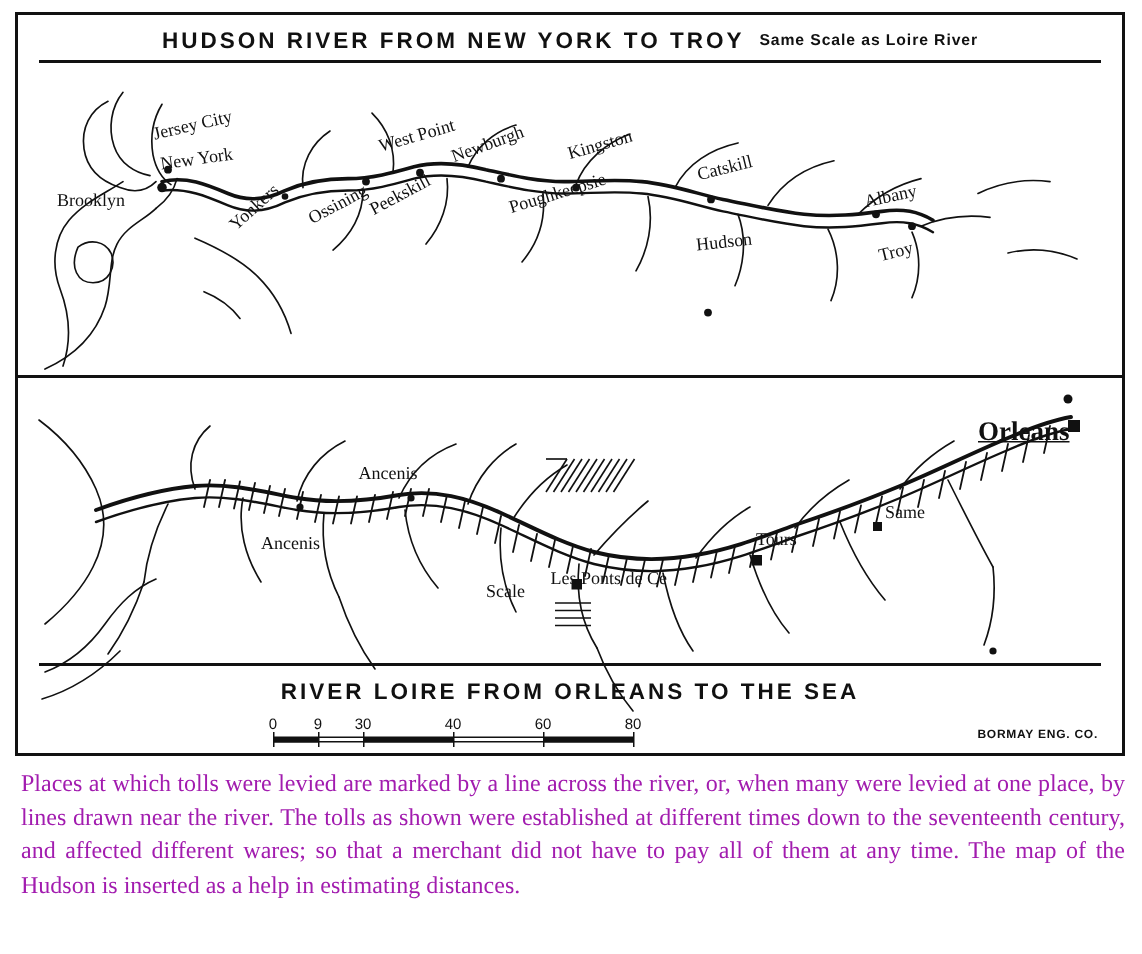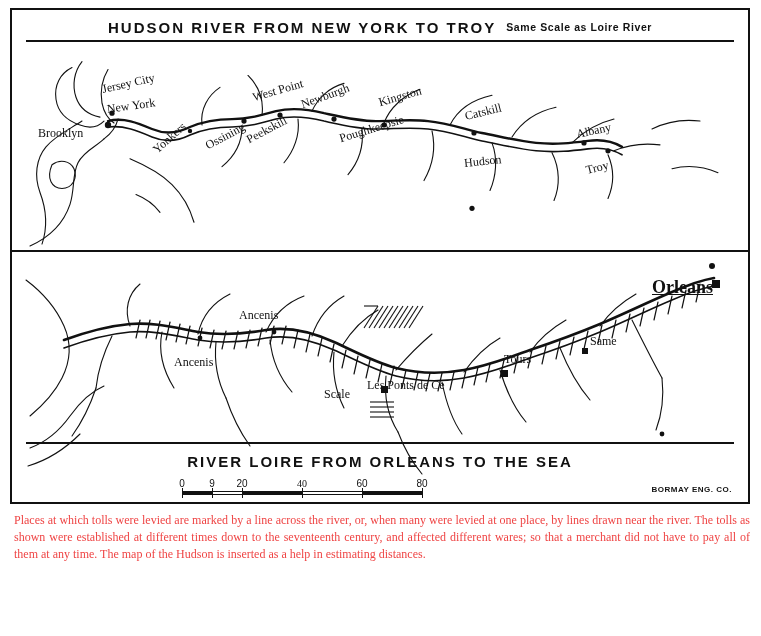--- a/index.html
+++ b/index.html
@@ -181,24 +181,24 @@
     text-decoration: underline;
   }
 
   
   .caption {
     position: absolute;
     left: 14px;
     top: 512px;
     width: 736px;
     font-family: "Liberation Serif", serif;
-    font-size: 12px;
+    font-size: 16px;
     line-height: 1.42;
     text-align: justify;
-    color: #ef4444;
+    color: #a21caf;
   }
   .caption p { margin: 0; text-indent: 0; }
 </style>
 </head>
 <body>
 
 <div id="page">
 
   <div class="figure">
 
@@ -437,22 +437,22 @@
         <div class="seg-dark" style="left:60px; width:60px;"></div>
         <div class="seg-dark" style="left:180px; width:60px;"></div>
         <div class="tick" style="left:0px;"></div>
         <div class="tick" style="left:30px;"></div>
         <div class="tick" style="left:60px;"></div>
         <div class="tick" style="left:120px;"></div>
         <div class="tick" style="left:180px;"></div>
         <div class="tick" style="left:240px;"></div>
         <div class="tlabel" style="left:0px;">0</div>
         <div class="tlabel" style="left:30px;">9</div>
-        <div class="tlabel" style="left:60px;">20</div>
-        <div class="tlabel" style="left:120px;font-family:Liberation Serif, serif;">40</div>
+        <div class="tlabel" style="left:60px;">30</div>
+        <div class="tlabel" style="left:120px;">40</div>
         <div class="tlabel" style="left:180px;">60</div>
         <div class="tlabel" style="left:240px;">80</div>
       </div>
 
       <div class="engraver">BORMAY ENG. CO.</div>
     </div>
   </div>
 
   <div class="caption">
     <p>Places at which tolls were levied are marked by a line across the river, or, when many were levied at one place, by lines drawn near the river.  The tolls as shown were established at different times down to the seventeenth century, and affected different wares; so that a merchant did not have to pay all of them at any time.  The map of the Hudson is inserted as a help in estimating distances.</p>

